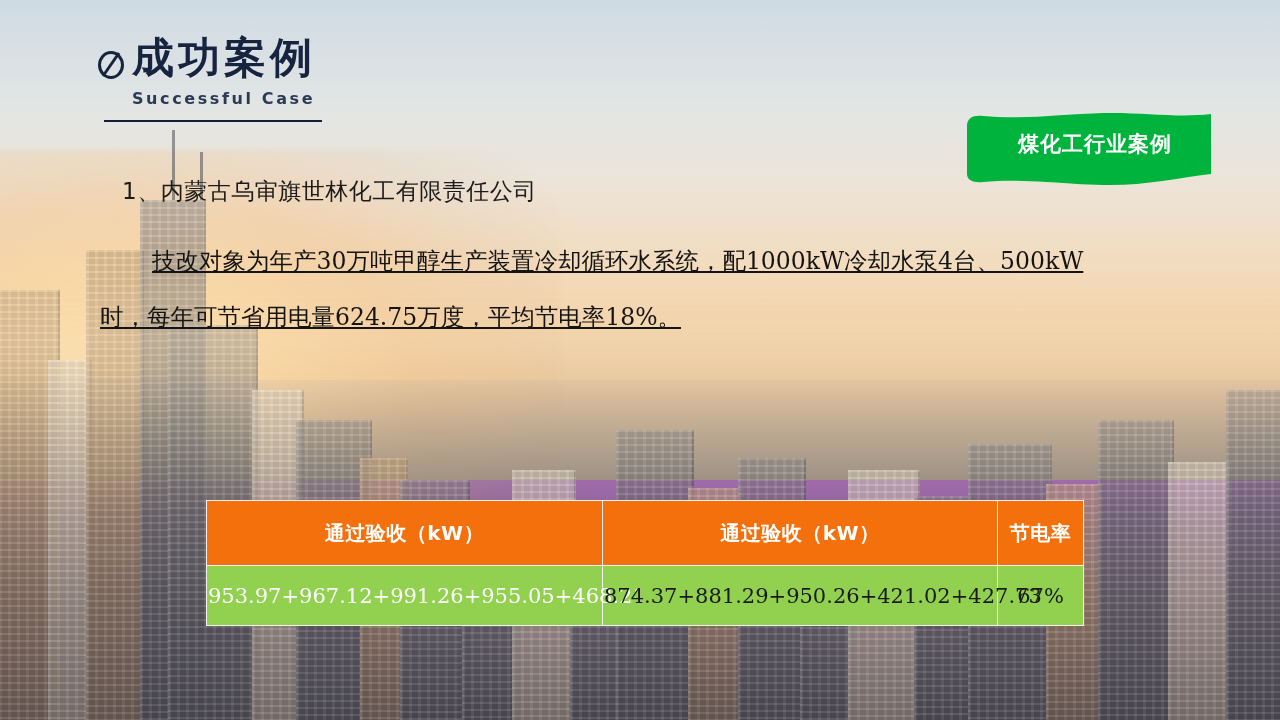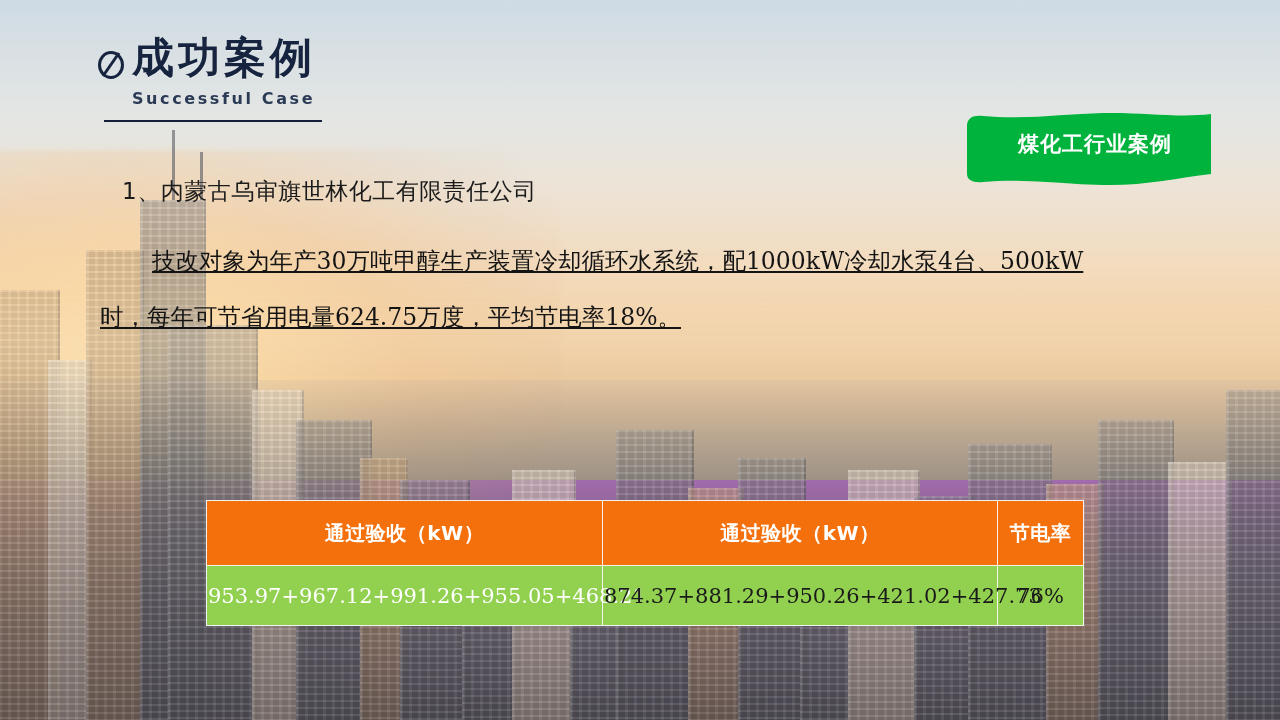--- a/index.html
+++ b/index.html
@@ -316,18 +316,18 @@
       <tr>
         <th>通过验收（kW）</th>
         <th>通过验收（kW）</th>
         <th>节电率</th>
       </tr>
     </thead>
     <tbody>
       <tr>
         <td class="cell-before">953.97+967.12+991.26+955.05+468.21</td>
         <td class="cell-after">874.37+881.29+950.26+421.02+427.73</td>
-        <td class="cell-rate">76%</td>
+        <td class="cell-rate">67%</td>
       </tr>
     </tbody>
   </table>
 
 </div>
 
 </body></html>

